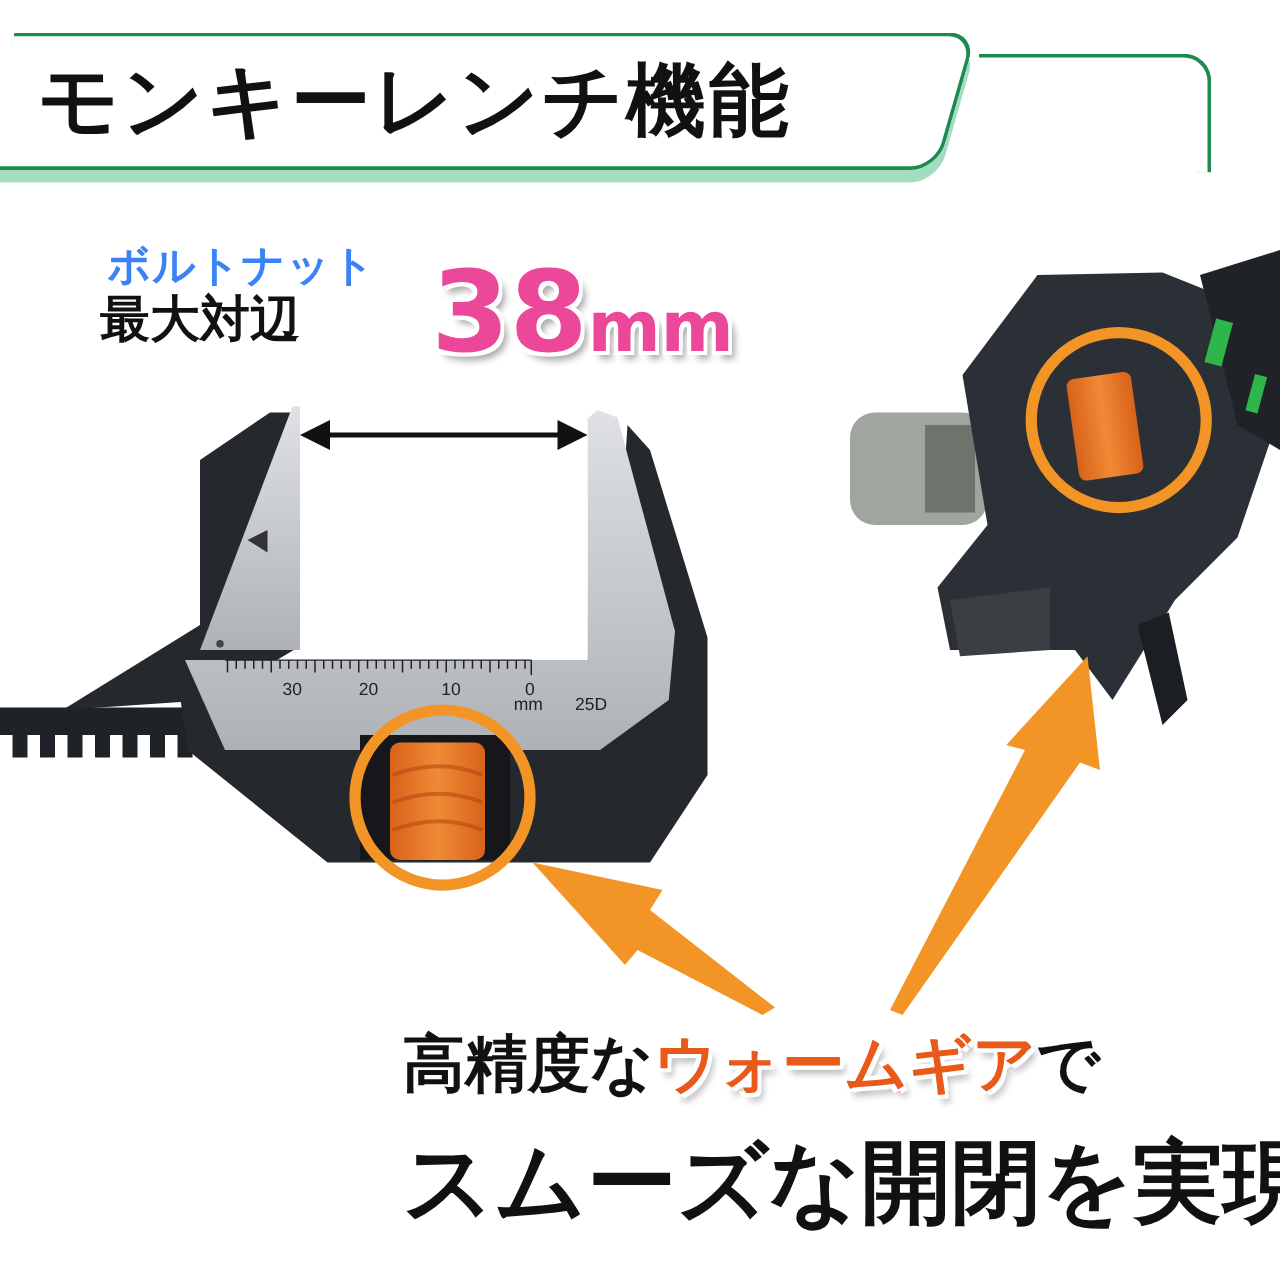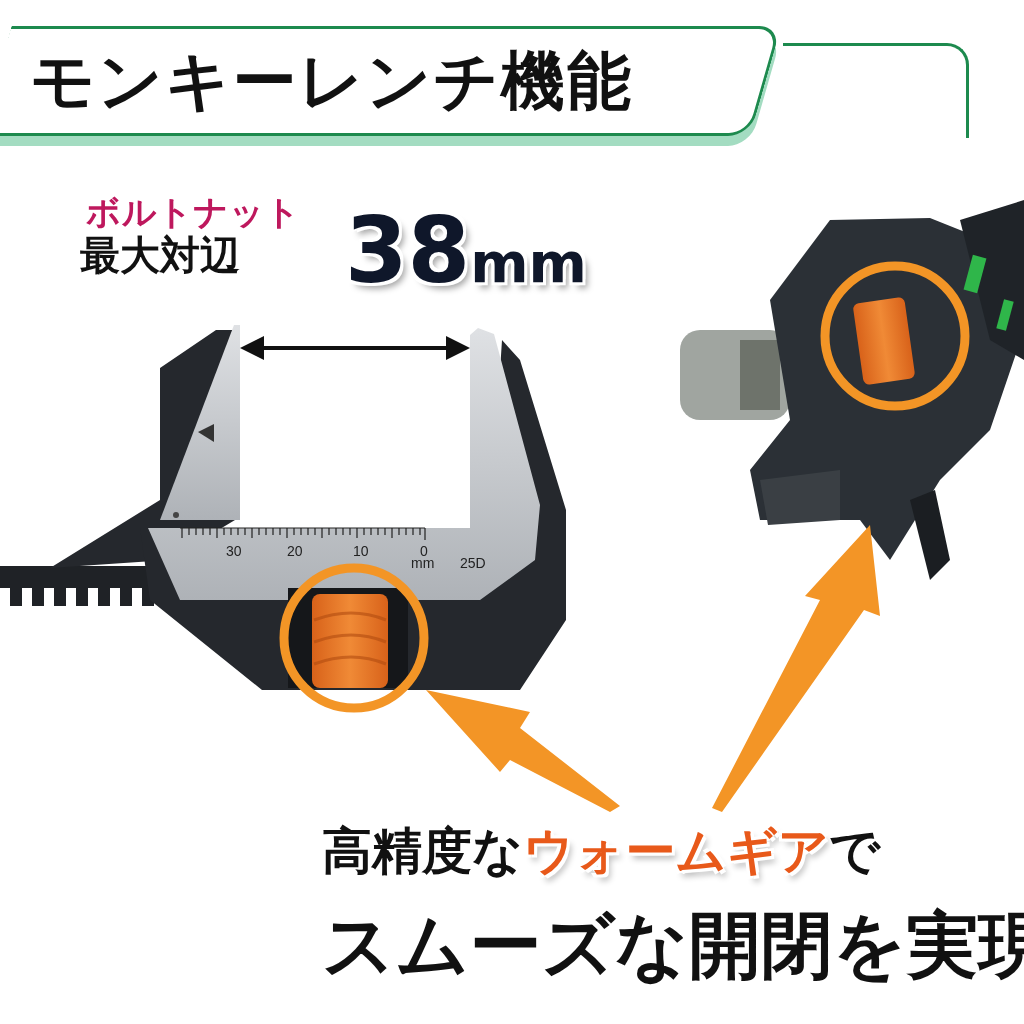--- a/index.html
+++ b/index.html
@@ -2,23 +2,23 @@
 <html><head>
 <meta charset="utf-8">
 <style>
   html,body{margin:0;padding:0;background:#ffffff;}
   body{width:1024px;height:1024px;position:relative;overflow:hidden;font-family:"DejaVu Sans",sans-serif;}
   .abs{position:absolute;}
   .banner-shadow{left:-20px;top:36px;width:770px;height:110px;background:#a3dcc1;border-radius:0 22px 22px 0;transform:skewX(-16deg);transform-origin:bottom left;}
   .banner{left:-20px;top:26px;width:770px;height:110px;background:#fff;border:3px solid #1d8a4e;border-left:none;border-radius:0 22px 22px 0;transform:skewX(-16deg);transform-origin:bottom left;box-sizing:border-box;}
   .title{left:30px;top:36px;font-size:64px;font-weight:bold;color:#111;letter-spacing:2px;line-height:90px;white-space:nowrap;}
   .corner-line{left:783px;top:43px;width:186px;height:95px;border-top:3px solid #1d8a4e;border-right:3px solid #1d8a4e;border-radius:0 22px 0 0;box-sizing:border-box;}
-  .sub1{left:86px;top:190px;font-size:34px;font-weight:bold;color:#be185d;letter-spacing:1px;white-space:nowrap;}
+  .sub1{left:86px;top:190px;font-size:34px;font-weight:bold;color:#3b82f6;letter-spacing:1px;white-space:nowrap;}
   .sub2{left:80px;top:228px;font-size:40px;font-weight:bold;color:#111;white-space:nowrap;}
-  .big{left:345px;top:198px;font-size:90px;font-weight:bold;color:#0f172a;white-space:nowrap;text-shadow:0 0 0 #fff,3px 3px 0 #fff,-3px -3px 0 #fff,3px -3px 0 #fff,-3px 3px 0 #fff,5px 6px 6px rgba(0,0,0,.35);}
+  .big{left:345px;top:198px;font-size:90px;font-weight:bold;color:#ec4899;white-space:nowrap;text-shadow:0 0 0 #fff,3px 3px 0 #fff,-3px -3px 0 #fff,3px -3px 0 #fff,-3px 3px 0 #fff,5px 6px 6px rgba(0,0,0,.35);}
   .big .unit{font-size:56px;}
   .cap1{left:322px;top:818px;font-size:50px;font-weight:bold;color:#111;white-space:nowrap;}
   .cap1 .hl{color:#e8591a;text-shadow:3px 3px 0 #fff,-3px -3px 0 #fff,3px -3px 0 #fff,-3px 3px 0 #fff,4px 6px 6px rgba(0,0,0,.3);}
   .cap2{left:322px;top:898px;font-size:72px;font-weight:bold;color:#111;white-space:nowrap;}
   svg text{font-family:"Liberation Sans",sans-serif;}
 </style>
 </head>
 <body>
 
 <div class="abs banner-shadow"></div>

